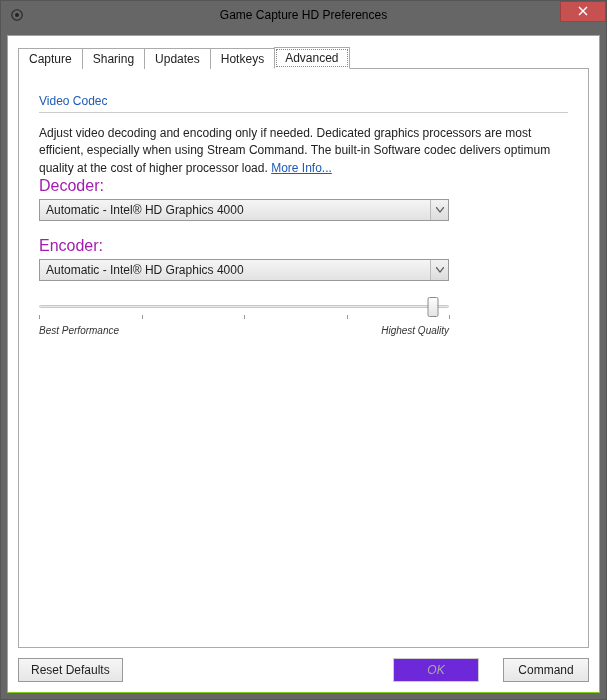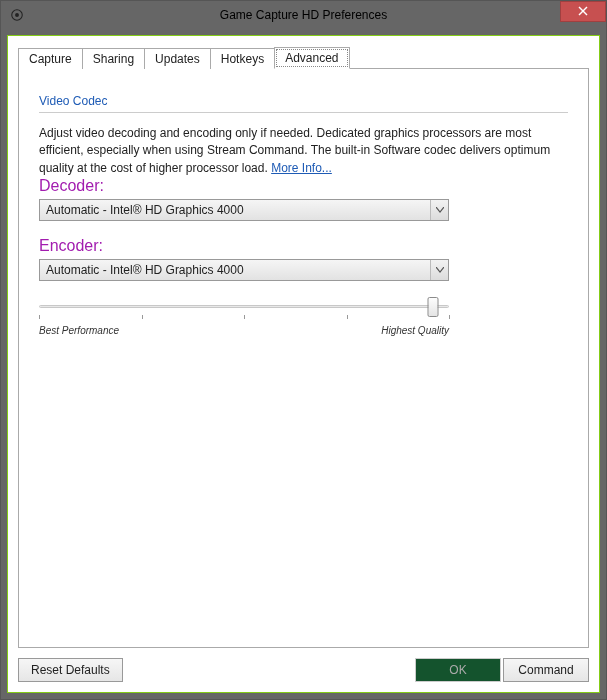--- a/index.html
+++ b/index.html
@@ -196,37 +196,38 @@
       justify-content: space-between;
       font-size: 10px;
       color: #333;
       margin-top: 8px;
       font-style: italic;
     }
     .footer {
       display: flex;
       align-items: center;
       padding-top: 10px;
-      gap: 2px;
+      gap: 24px;
     }
     .btn {
       min-width: 86px;
       height: 24px;
       background: linear-gradient(#f6f6f6, #e6e6e6);
       border: 1px solid #999;
       font-size: 12px;
       cursor: pointer;
       padding: 0 12px;
       color: #222;
     }
     .btn.disabled {
       color: #aaa;
       border-color: #ccc;
-      background: #14532d;
+      background: #6d28d9;
       cursor: default;
+      font-style: italic;
     }
     .spacer { flex: 1; }
   </style>
 </head>
 <body>
 
 <div class="window">
   <div class="titlebar">
     <div class="titlebar-icon">
       <svg viewBox="0 0 16 16" width="14" height="14">

